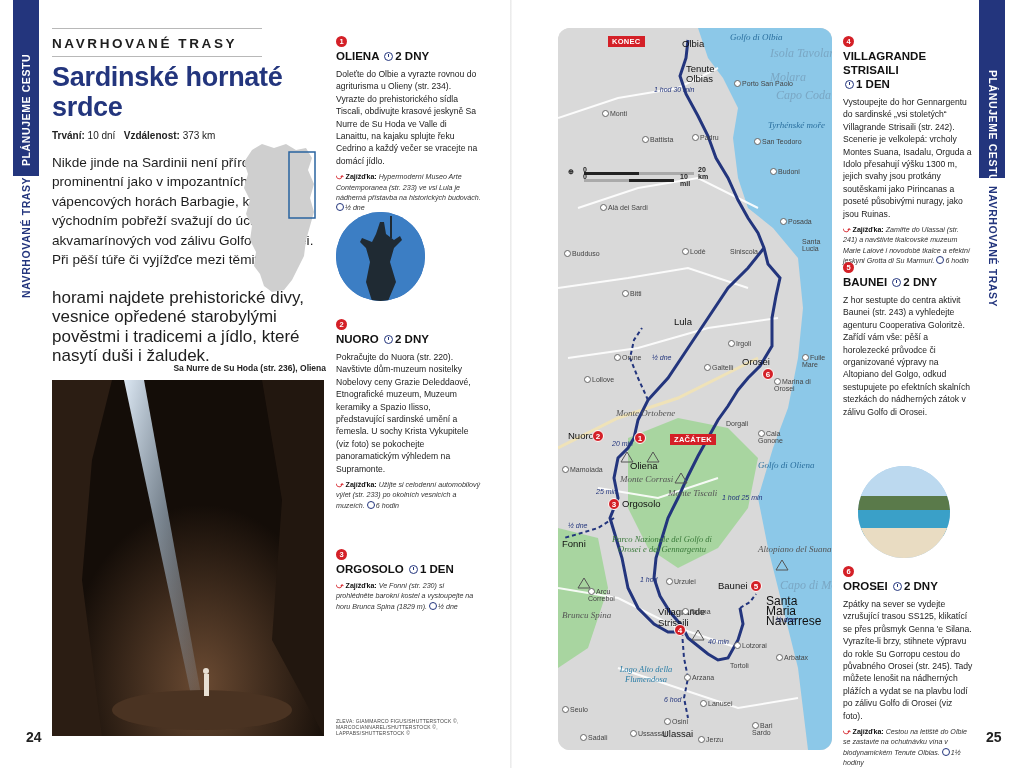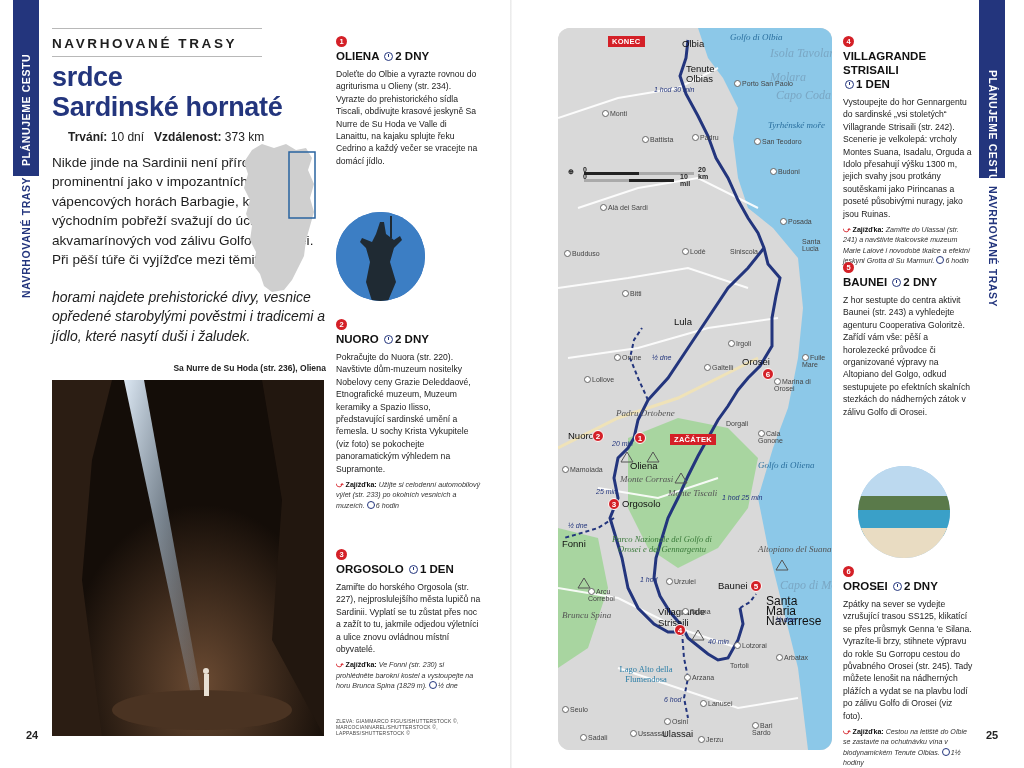--- a/index.html
+++ b/index.html
@@ -16,30 +16,30 @@
   .side-tab .vtext { position: absolute; font-size: 10.5px; font-weight: bold; letter-spacing: 0.6px; white-space: nowrap; transform-origin: left top; }
   .tab-left { left: 13px; top: 0; height: 320px; }
   .tab-left .dark { top: 0; height: 176px; }
   .tab-left .vtext.light { color: #ffffff; transform: rotate(-90deg); left: 7px; top: 166px; }
   .tab-left .vtext.blue { color: #23357d; transform: rotate(-90deg); left: 7px; top: 298px; }
   .tab-right { left: 467px; top: 0; height: 320px; }
   .tab-right .dark { top: 0; height: 178px; }
   .tab-right .vtext.light { color: #ffffff; transform: rotate(90deg); left: 20px; top: 70px; }
   .tab-right .vtext.blue { color: #23357d; transform: rotate(90deg); left: 20px; top: 186px; }
 
-  .page-num { position: absolute; top: 729px; font-size: 11px; font-weight: bold; color: #222; }
+  .page-num { position: absolute; top: 729px; font-size: 14px; font-weight: bold; color: #222; }
 
   
   .rule { position: absolute; height: 1px; background: #b8b8b8; }
   .kicker { position: absolute; left: 52px; top: 36px; font-size: 13.5px; font-weight: bold; letter-spacing: 2.6px; color: #1e1e1e; }
   .title { position: absolute; left: 52px; top: 62px; width: 270px; font-size: 27px; line-height: 30px; font-weight: bold; color: #23357d; letter-spacing: -0.3px; }
-  .meta { position: absolute; left: 68px; top: 130px; font-size: 12px; color: #222; }
+  .meta { position: absolute; left: 52px; top: 130px; font-size: 10px; color: #222; }
   .meta b { font-weight: bold; }
   .intro { position: absolute; left: 52px; top: 153px; width: 268px; font-size: 13.6px; line-height: 19.4px; color: #1e1e1e; }
-  .intro-wide { position: absolute; left: 52px; top: 288px; width: 275px; font-size: 14px; line-height: 19.4px; color: #1e1e1e; font-style: italic; }
+  .intro-wide { position: absolute; left: 52px; top: 288px; width: 275px; font-size: 17px; line-height: 19.4px; color: #1e1e1e; }
 
   .mini-map { position: absolute; left: 234px; top: 140px; width: 90px; height: 160px; }
   .caption { position: absolute; right: 186px; top: 363px; font-size: 8.5px; font-weight: bold; color: #222; text-align: right; }
 
   .photo-cave { position: absolute; left: 52px; top: 380px; width: 272px; height: 356px; overflow: hidden; background: #1a130e; }
   .photo-statue { position: absolute; left: 336px; top: 212px; width: 89px; height: 89px; border-radius: 50%; overflow: hidden; background: #2f6bb8; }
   .photo-beach { position: absolute; left: 858px; top: 466px; width: 92px; height: 92px; border-radius: 50%; overflow: hidden; background: #a6cbe8; }
 
   
   .stop { position: absolute; width: 145px; }
@@ -59,43 +59,43 @@
   
   .map { position: absolute; left: 558px; top: 28px; width: 274px; height: 722px; border-radius: 12px; overflow: hidden; background: #d9d9d9; }
   .map svg { position: absolute; left: 0; top: 0; }
   .map-label { position: absolute; font-size: 7px; color: #444; white-space: nowrap; }
   .map-label.town::before { content: ""; display: inline-block; width: 5px; height: 5px; border: 1px solid #666; border-radius: 50%; background: #fff; margin-right: 1px; vertical-align: -1px; }
   .map-label.big { font-size: 9.5px; color: #111; }
   .map-label.sea { font-family: "Liberation Serif", serif; font-style: italic; color: #2a6f9e; font-size: 9px; text-align: left; line-height: 10px; }
   .map-label.sea-light { font-family: "Liberation Serif", serif; font-style: italic; color: #7aa7c4; font-size: 12px; text-align: center; line-height: 10px; }
   .map-label.mount { font-family: "Liberation Serif", serif; font-style: italic; color: #555; font-size: 9px; text-align: center; line-height: 10px; }
   .map-label.park { font-family: "Liberation Serif", serif; font-style: italic; color: #3b7a3b; font-size: 8.5px; text-align: center; line-height: 10px; }
-  .map-label.lake { font-family: "Liberation Serif", serif; color: #2a7da6; font-size: 8.5px; text-align: center; line-height: 10px; }
+  .map-label.lake { font-family: "Liberation Serif", serif; font-style: italic; color: #2a7da6; font-size: 8.5px; text-align: center; line-height: 10px; }
   .map-label.time { font-style: italic; color: #23357d; font-size: 7px; }
   .marker { position: absolute; width: 12px; height: 12px; border-radius: 50%; background: #d42027; color: #fff; font-size: 8px; font-weight: bold; text-align: center; line-height: 12px; border: 1px solid #fff; }
   .flag { position: absolute; background: #d42027; color: #fff; font-size: 7.5px; font-weight: bold; padding: 1px 4px; letter-spacing: 0.3px; }
   .scale { position: absolute; left: 10px; top: 140px; font-size: 7px; color: #222; font-weight: bold; }
 </style>
 </head>
 <body>
 
 <div class="page page-left">
   <div class="side-tab tab-left">
     <div class="dark"></div>
     <div class="vtext light">PLÁNUJEME CESTU</div>
     <div class="vtext blue">NAVRHOVANÉ TRASY</div>
   </div>
 
   <div class="rule" style="left:52px; top:28px; width:210px;"></div>
   <div class="kicker">NAVRHOVANÉ TRASY</div>
   <div class="rule" style="left:52px; top:56px; width:210px;"></div>
 
   <div class="title">
+    <div>Sardinské hornaté</div>
     <div>srdce</div>
-    <div>Sardinské hornaté</div>
   </div>
 
   <div class="meta">
     <b>Trvání:</b>
     <span>10 dní</span>
     &nbsp;&nbsp;<b>Vzdálenost:</b>
     <span>373 km</span>
   </div>
 
   <div class="intro">Nikde jinde na Sardinii není příroda tak prominentní jako v impozantních vápencových horách Barbagie, které se na východním pobřeží svažují do úchvatných akvamarínových vod zálivu Golfo di Orosei. Při pěší túře či vyjížďce mezi těmito</div>
@@ -137,33 +137,33 @@
       <ellipse cx="150" cy="330" rx="90" ry="20" fill="#4a3322"></ellipse>
       <rect x="152" y="294" width="5" height="22" fill="#e8e0d4"></rect>
       <circle cx="154" cy="291" r="3" fill="#e8e0d4"></circle>
     </svg>
   </div>
 
   <div class="stop" style="left:336px; top:30px;">
     <span class="num">1</span>
     <div class="head"><span>OLIENA</span> <span class="dur"><span class="timer"></span><span>2 DNY</span></span></div>
     <div class="body">Doleťte do Olbie a vyrazte rovnou do agriturisma u Olieny (str. 234). Vyrazte do prehistorického sídla Tiscali, obdivujte krasové jeskyně Sa Nurre de Su Hoda ve Valle di Lanaittu, na kajaku splujte řeku Cedrino a každý večer se vracejte na domácí jídlo.</div>
+    <div class="detour"><span class="arrow">⤻</span> <span class="lbl">Zajížďka:</span> <span>Hypermoderní Museo Arte Contemporanea (str. 233) ve vsi Lula je nádherná přístavba na historických budovách.</span> <span class="small-timer"></span><span>½ dne</span></div>
   </div>
 
   <div class="stop" style="left:336px; top:313px;">
     <span class="num">2</span>
     <div class="head"><span>NUORO</span> <span class="dur"><span class="timer"></span><span>2 DNY</span></span></div>
     <div class="body">Pokračujte do Nuora (str. 220). Navštivte dům-muzeum nositelky Nobelovy ceny Grazie Deleddaové, Etnografické muzeum, Muzeum keramiky a Spazio Ilisso, představující sardinské umění a řemesla. U sochy Krista Vykupitele (viz foto) se pokochejte panoramatickým výhledem na Supramonte.</div>
     <div class="detour"><span class="arrow">⤻</span> <span class="lbl">Zajížďka:</span> <span>Užijte si celodenní automobilový výlet (str. 233) po okolních vesnicích a muzeích.</span> <span class="small-timer"></span><span>6 hodin</span></div>
   </div>
 
   <div class="stop" style="left:336px; top:543px;">
     <span class="num">3</span>
     <div class="head"><span>ORGOSOLO</span> <span class="dur"><span class="timer"></span><span>1 DEN</span></span></div>
-    <div class="body">Zamiřte do horského Orgosola (str. 227), nejproslulejšího města lupičů na Sardinii. Vyplatí se tu zůstat přes noc a zažít to tu, jakmile odjedou výletníci a ulice znovu ovládnou místní obyvatelé.</div>
     <div class="detour"><span class="arrow">⤻</span> <span class="lbl">Zajížďka:</span> <span>Ve Fonni (str. 230) si prohlédněte barokní kostel a vystoupejte na horu Brunca Spina (1829 m).</span> <span class="small-timer"></span><span>½ dne</span></div>
   </div>
 
   <div class="credits">ZLEVA: GIAMMARCO FIGUS/SHUTTERSTOCK ©, MARCOCIANNAREL/SHUTTERSTOCK ©, LAPPABS/SHUTTERSTOCK ©</div>
   <div class="page-num" style="left:26px;">24</div>
 </div>
 
 <div class="gutter"></div>
 
 <div class="page page-right">
@@ -229,21 +229,21 @@
   </div>
 
   <div class="map-label sea" style="left:172px; top:4px;">Golfo di Olbia</div>
   <div class="map-label sea" style="left:210px; top:92px;">Tyrhénské moře</div>
   <div class="map-label sea" style="left:200px; top:432px;">Golfo di Oliena</div>
   <div class="map-label sea-light" style="left:212px; top:20px;">Isola Tavolara</div>
   <div class="map-label sea-light" style="left:212px; top:44px;">Molara</div>
   <div class="map-label sea-light" style="left:218px; top:62px;">Capo Coda di Cavallo</div>
   <div class="map-label sea-light" style="left:222px; top:552px;">Capo di Monte Santo</div>
 
-  <div class="map-label mount" style="left:58px; top:380px;">Padru Ortobene</div>
+  <div class="map-label mount" style="left:58px; top:380px;">Monte Ortobene</div>
   <div class="map-label mount" style="left:62px; top:446px;">Monte Corrasi</div>
   <div class="map-label mount" style="left:110px; top:460px;">Monte Tiscali</div>
   <div class="map-label mount" style="left:200px; top:516px;">Altopiano del Suana</div>
   <div class="map-label mount" style="left:4px; top:582px;">Bruncu Spina</div>
   <div class="map-label park" style="left:44px; top:506px; width:120px; white-space:normal;">Parco Nazionale del Golfo di Orosei e del Gennargentu</div>
   <div class="map-label lake" style="left:48px; top:636px; width:80px; white-space:normal;">Lago Alto della Flumendosa</div>
 
   <div class="map-label big" style="left:124px; top:10px;">Olbia</div>
   <div class="map-label big" style="left:128px; top:36px; white-space:normal; width:40px; line-height:10px;">Tenute Olbias</div>
   <div class="map-label big" style="left:116px; top:288px;">Lula</div>

